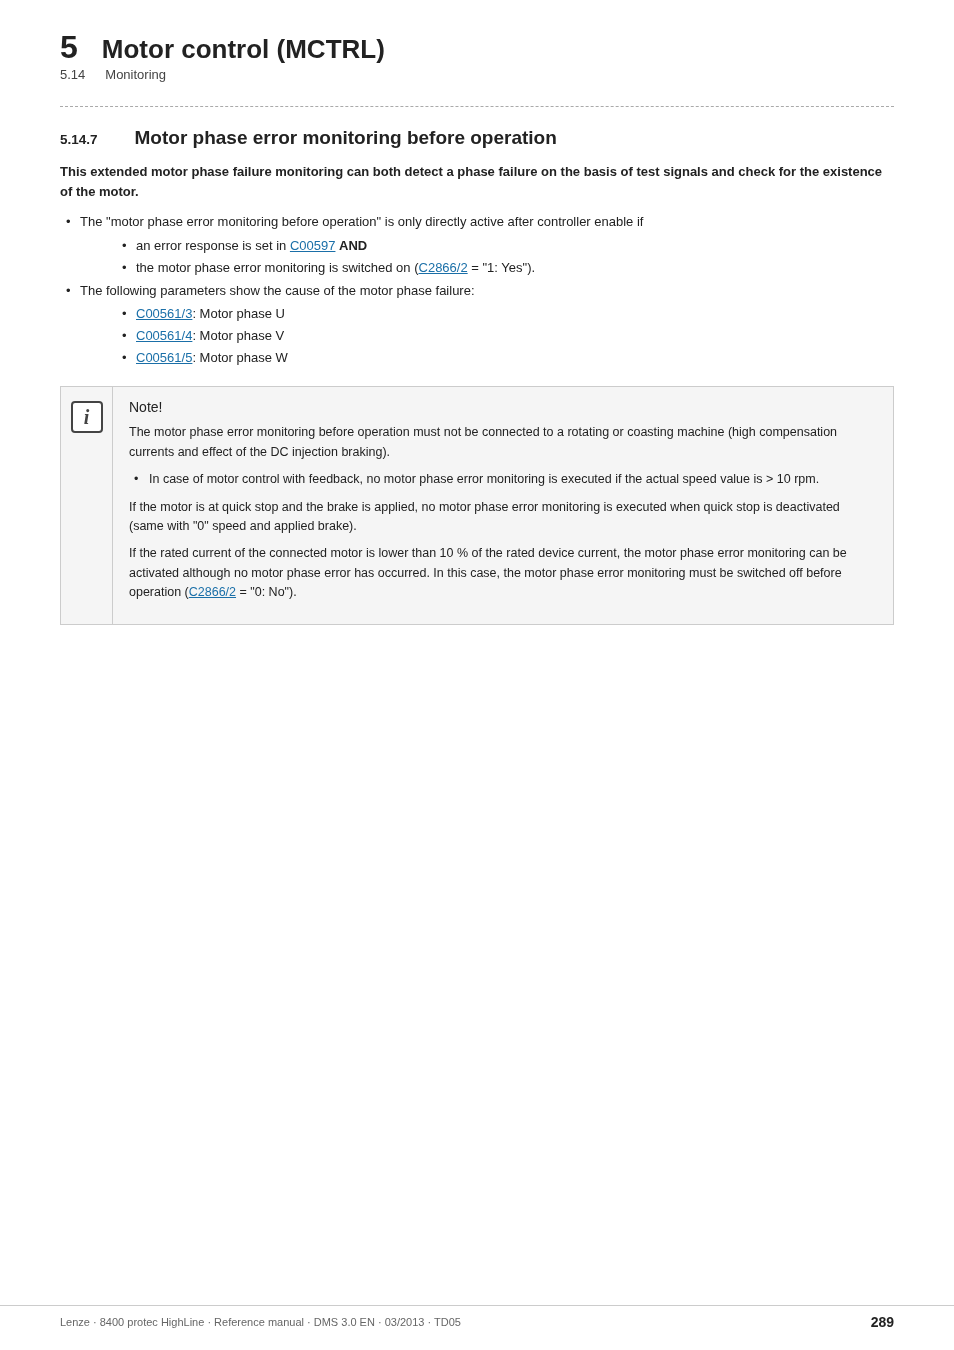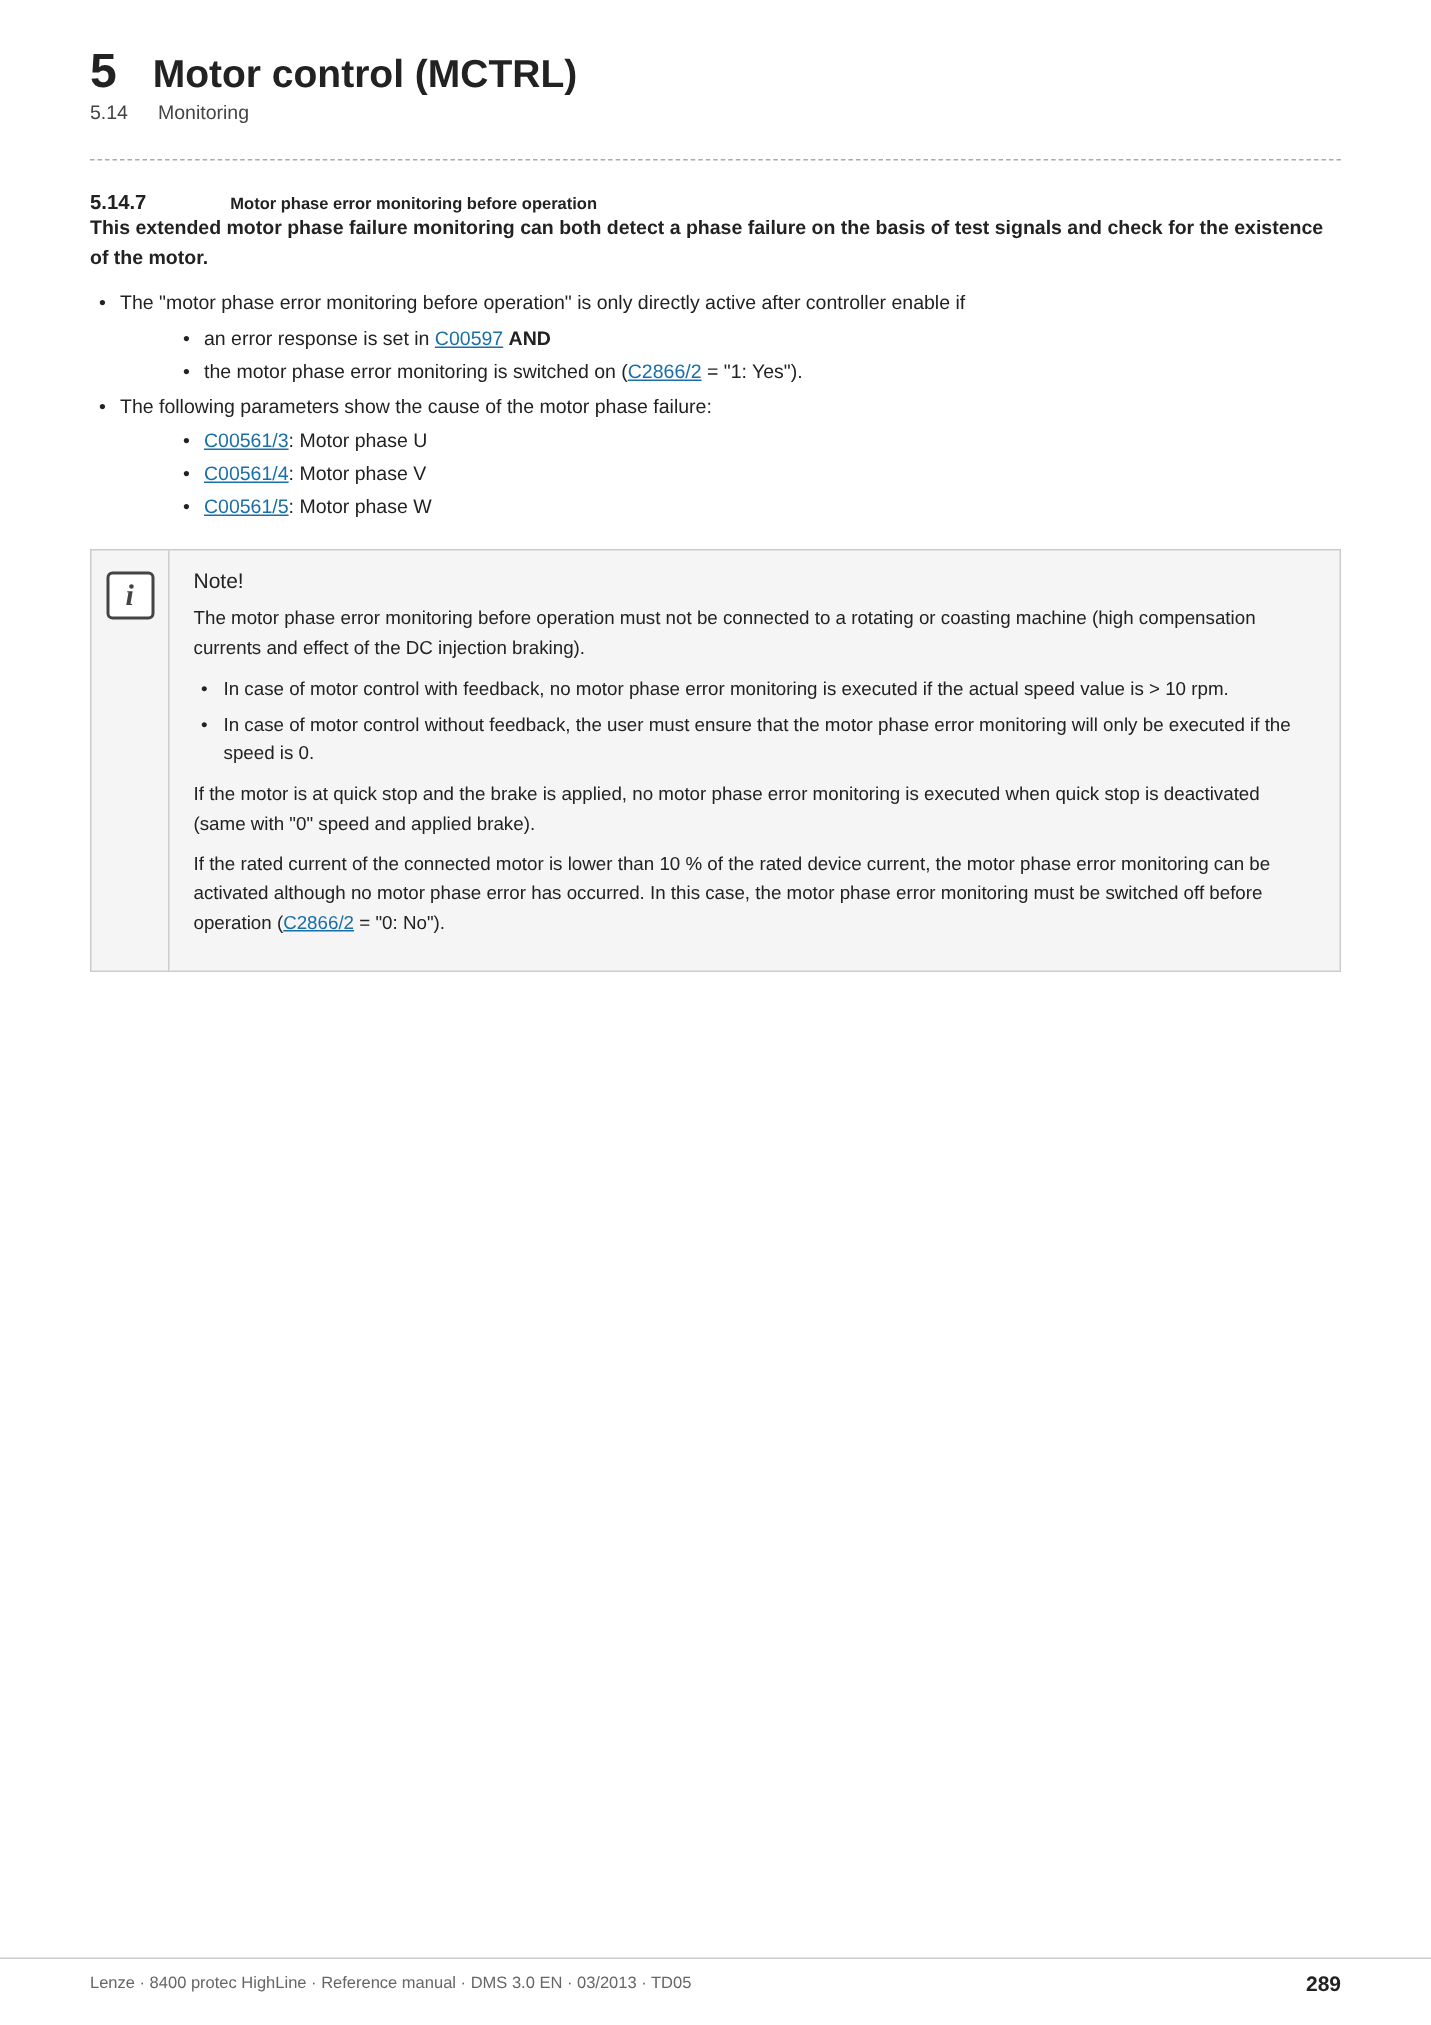--- a/index.html
+++ b/index.html
@@ -63,31 +63,31 @@
     .dashed-line {
       border: none;
       border-top: 1.5px dashed #aaa;
       margin: 14px 0 20px 0;
     }
 
     
     .section-heading {
       display: flex;
       align-items: baseline;
-      gap: 32px;
-      margin-bottom: 0;
+      gap: 13px;
+      margin-bottom: 13px;
     }
     .section-number {
       font-size: 13.5px;
       font-weight: bold;
       color: #222;
       white-space: nowrap;
     }
     .section-title {
-      font-size: 11px;
+      font-size: 19px;
       font-weight: bold;
       color: #222;
       padding-left: 24px;
     }
 
     
     .version-notice {
       color: #c8601a;
       font-size: 12.5px;
       margin-bottom: 14px;
@@ -300,21 +300,20 @@
     <div class="note-icon-col">
       <div class="note-icon">i</div>
     </div>
     <div class="note-content">
       <div class="note-title">Note!</div>
 
       <p class="note-body-text">The motor phase error monitoring before operation must not be connected to a rotating or coasting machine (high compensation currents and effect of the DC injection braking).</p>
 
       <ul class="note-bullet-list">
         <li>In case of motor control with feedback, no motor phase error monitoring is executed if the actual speed value is &gt; 10 rpm.</li>
-        <li>In case of motor control without feedback, the user must ensure that the motor phase error monitoring will only be executed if the speed is 0.</li>
       </ul>
 
       <p class="note-body-text">If the motor is at quick stop and the brake is applied, no motor phase error monitoring is executed when quick stop is deactivated (same with "0" speed and applied brake).</p>
 
       <p class="note-body-text">If the rated current of the connected motor is lower than 10 % of the rated device current, the motor phase error monitoring can be activated although no motor phase error has occurred. In this case, the motor phase error monitoring must be switched off before operation (<a href="#C2866_2">C2866/2</a> = "0: No").</p>
 
     </div>
   </div>
 
   <div class="page-footer">

